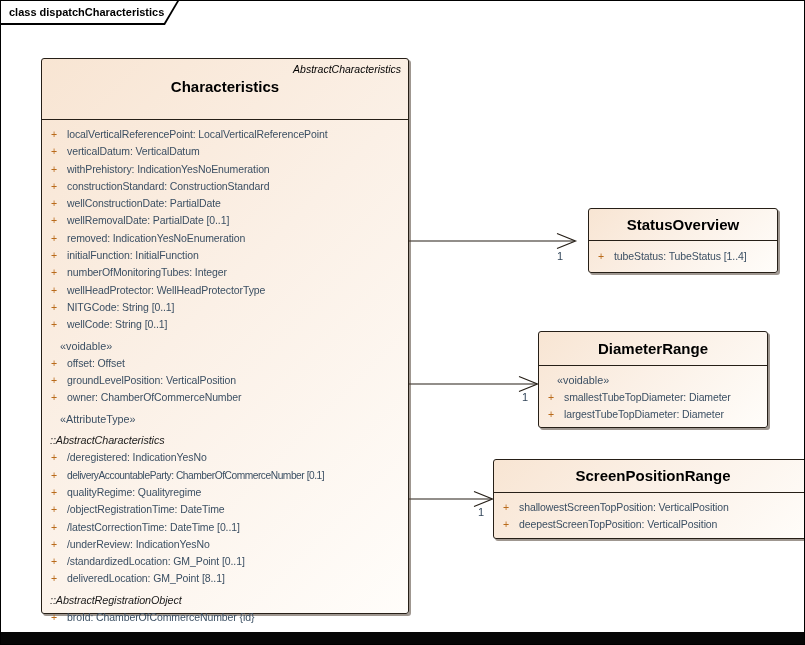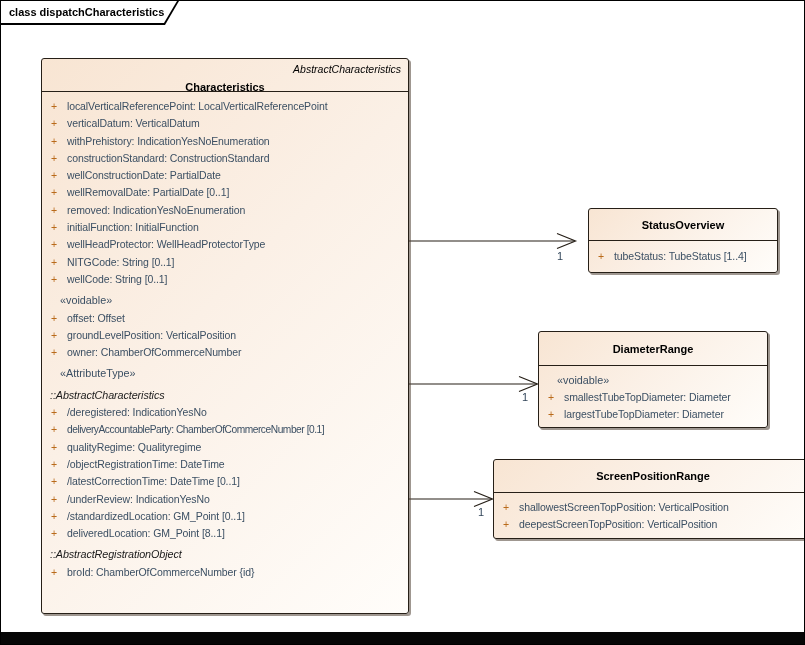--- a/index.html
+++ b/index.html
@@ -38,21 +38,21 @@
     border-radius:3px;
     background:linear-gradient(135deg,var(--fill-a) 0%,#fbf0e6 45%,var(--fill-b) 100%);
     box-shadow:2px 2px 0 rgba(80,66,52,0.55);
   }
   .hdr{border-bottom:1px solid var(--border);overflow:hidden;}
   .hdr-stereo{
     font-size:10.5px;font-style:italic;color:#000;text-align:right;
     padding:4px 7px 0 0;line-height:12px;
   }
   .hdr-name{
-    font-size:11px;font-weight:bold;color:var(--name);text-align:center;
+    font-size:15px;font-weight:bold;color:var(--name);text-align:center;
     line-height:14px;padding-top:5px;
   }
   .hdr.center-only{display:flex;align-items:center;justify-content:center;}
   .hdr.center-only .hdr-name{padding-top:0;}
   .attrs{padding:6px 4px 0 8px;overflow:hidden;}
   .row{white-space:nowrap;}
   .row.attr{line-height:17.3px;font-size:10.5px;color:var(--attr);letter-spacing:-0.1px;}
   .small .row.attr{line-height:17px;}
   .row.attr .vis{color:var(--plus);display:inline-block;width:17px;padding-left:1px;}
   .row.attr.condensed .txt{letter-spacing:-0.45px;font-size:10.2px;}
@@ -97,33 +97,34 @@
       <path d="M408 498 H491"></path>
       <path d="M473 490.5 L491.5 498 L473 505.5"></path>
     </g>
   </svg>
 
   <span class="mult" style="left:556px;top:249px;">1</span>
   <span class="mult" style="left:521px;top:390px;">1</span>
   <span class="mult" style="left:477px;top:505px;">1</span>
 
   <div class="uml-class" style="left:40px;top:57px;width:368px;height:556px;">
-    <div class="hdr" style="height:33px;">
+    <div class="hdr" style="height:61px;">
       <div class="hdr-stereo">AbstractCharacteristics</div>
       <div class="hdr-name">Characteristics</div>
     </div>
     <div class="attrs">
         <div class="row attr"><span class="vis">+</span><span class="txt">localVerticalReferencePoint: LocalVerticalReferencePoint</span></div>
         <div class="row attr"><span class="vis">+</span><span class="txt">verticalDatum: VerticalDatum</span></div>
         <div class="row attr"><span class="vis">+</span><span class="txt">withPrehistory: IndicationYesNoEnumeration</span></div>
         <div class="row attr"><span class="vis">+</span><span class="txt">constructionStandard: ConstructionStandard</span></div>
         <div class="row attr"><span class="vis">+</span><span class="txt">wellConstructionDate: PartialDate</span></div>
         <div class="row attr"><span class="vis">+</span><span class="txt">wellRemovalDate: PartialDate [0..1]</span></div>
         <div class="row attr"><span class="vis">+</span><span class="txt">removed: IndicationYesNoEnumeration</span></div>
         <div class="row attr"><span class="vis">+</span><span class="txt">initialFunction: InitialFunction</span></div>
+        <div class="row attr"><span class="vis">+</span><span class="txt">numberOfMonitoringTubes: Integer</span></div>
         <div class="row attr"><span class="vis">+</span><span class="txt">wellHeadProtector: WellHeadProtectorType</span></div>
         <div class="row attr"><span class="vis">+</span><span class="txt">NITGCode: String [0..1]</span></div>
         <div class="row attr"><span class="vis">+</span><span class="txt">wellCode: String [0..1]</span></div>
         <div class="row stereo">«voidable»</div>
         <div class="row attr"><span class="vis">+</span><span class="txt">offset: Offset</span></div>
         <div class="row attr"><span class="vis">+</span><span class="txt">groundLevelPosition: VerticalPosition</span></div>
         <div class="row attr"><span class="vis">+</span><span class="txt">owner: ChamberOfCommerceNumber</span></div>
         <div class="row stereo">«AttributeType»</div>
         <div class="row from">::AbstractCharacteristics</div>
         <div class="row attr"><span class="vis">+</span><span class="txt">/deregistered: IndicationYesNo</span></div>

